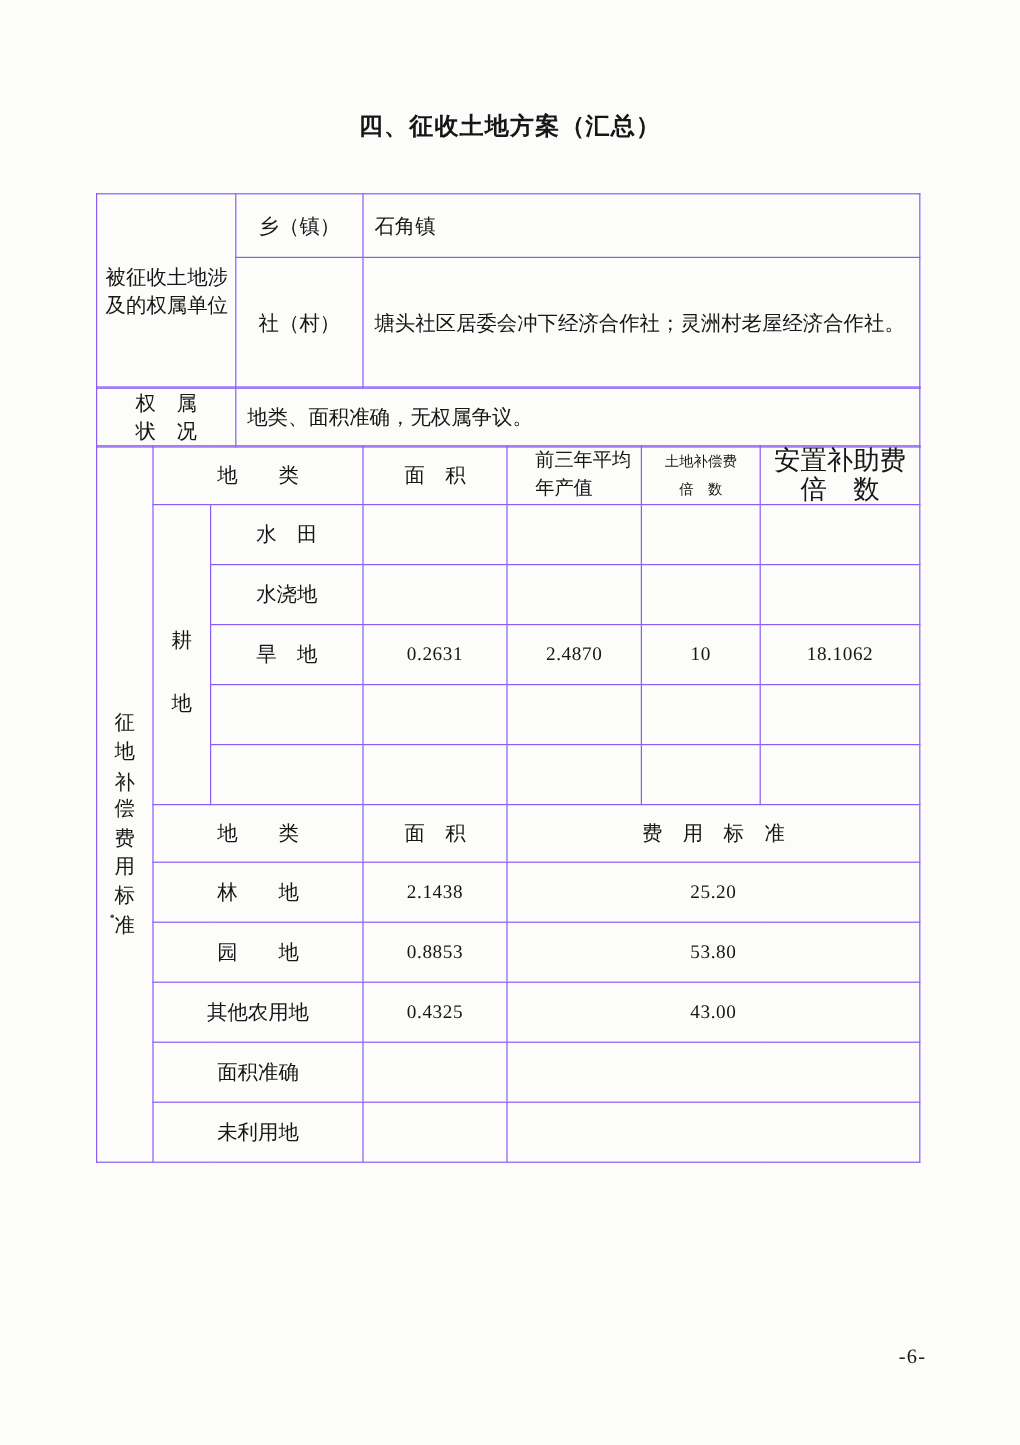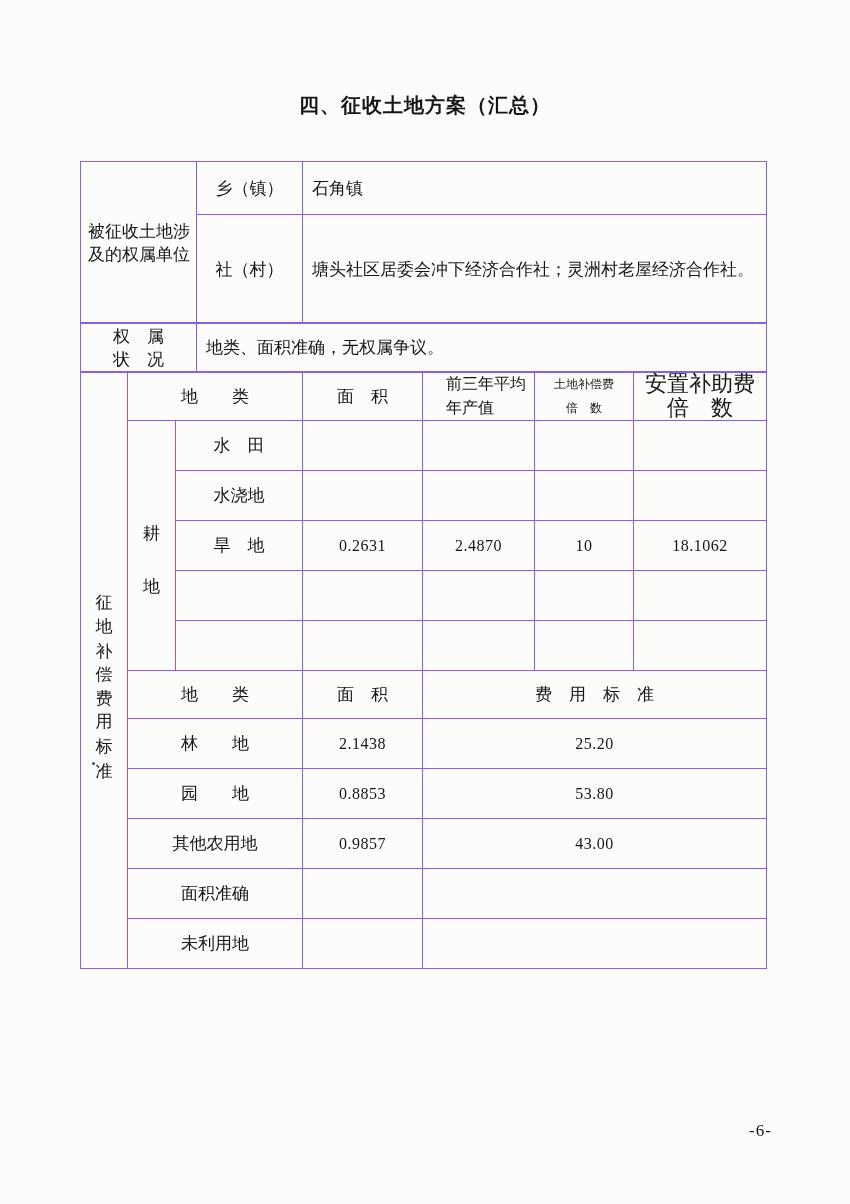--- a/index.html
+++ b/index.html
@@ -179,21 +179,21 @@
         <td class="num">2.1438</td>
         <td colspan="3" class="num">25.20</td>
       </tr>
       <tr class="h50">
         <td colspan="2">园　　地</td>
         <td class="num">0.8853</td>
         <td colspan="3" class="num">53.80</td>
       </tr>
       <tr class="h50">
         <td colspan="2">其他农用地</td>
-        <td class="num">0.9857</td>
+        <td class="num">0.4325</td>
         <td colspan="3" class="num">43.00</td>
       </tr>
       <tr class="h50">
         <td colspan="2">面积准确</td>
         <td class="num"></td>
         <td colspan="3" class="num"></td>
       </tr>
       <tr class="h50">
         <td colspan="2">未利用地</td>
         <td class="num"></td>

